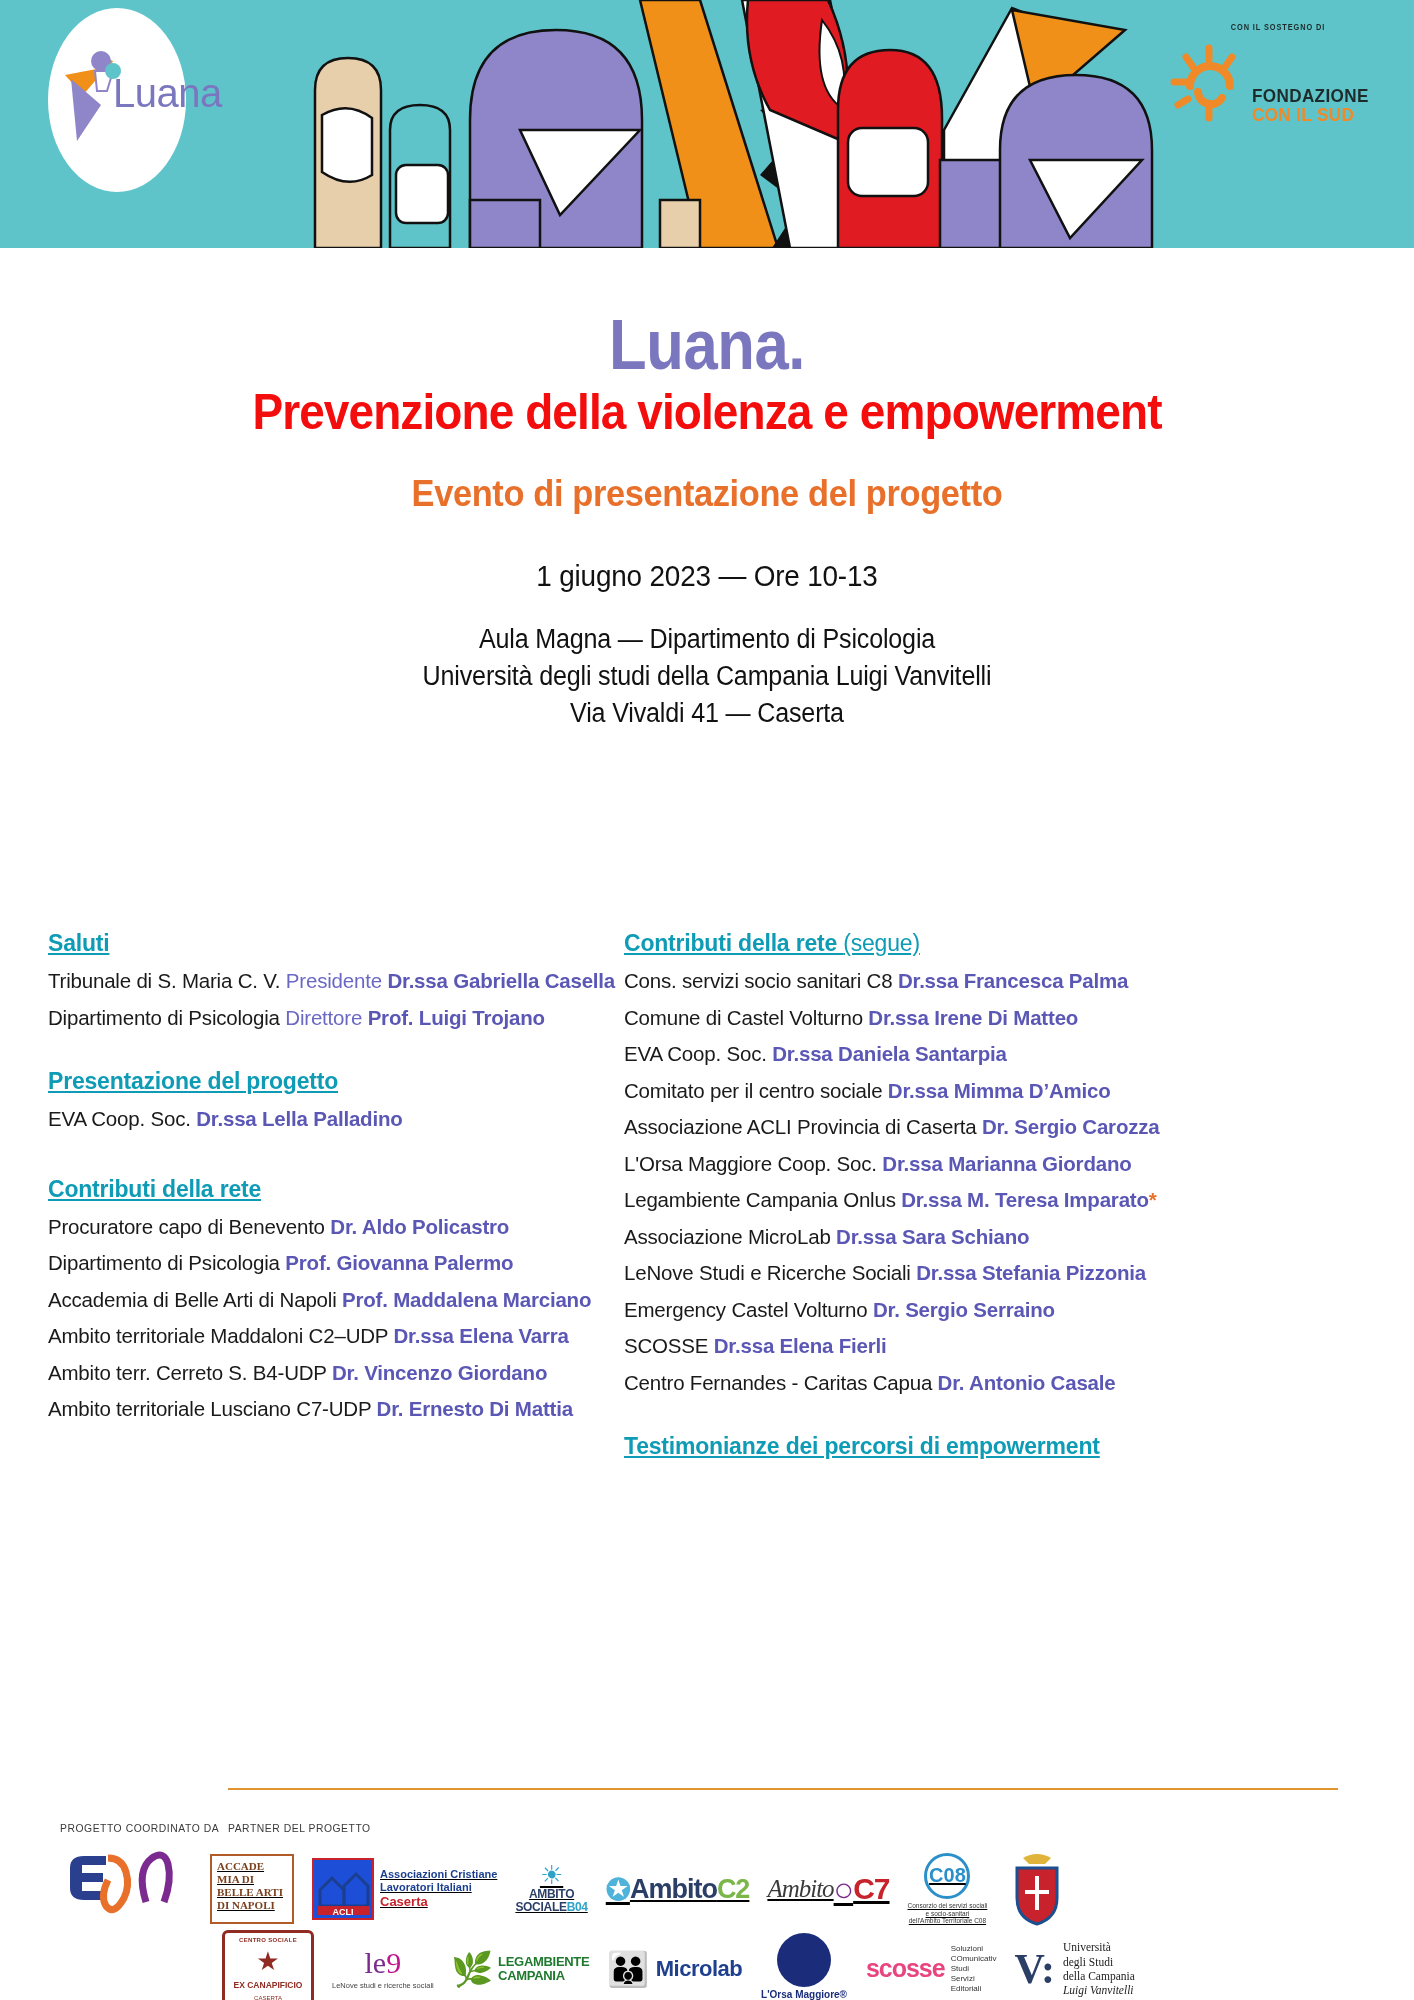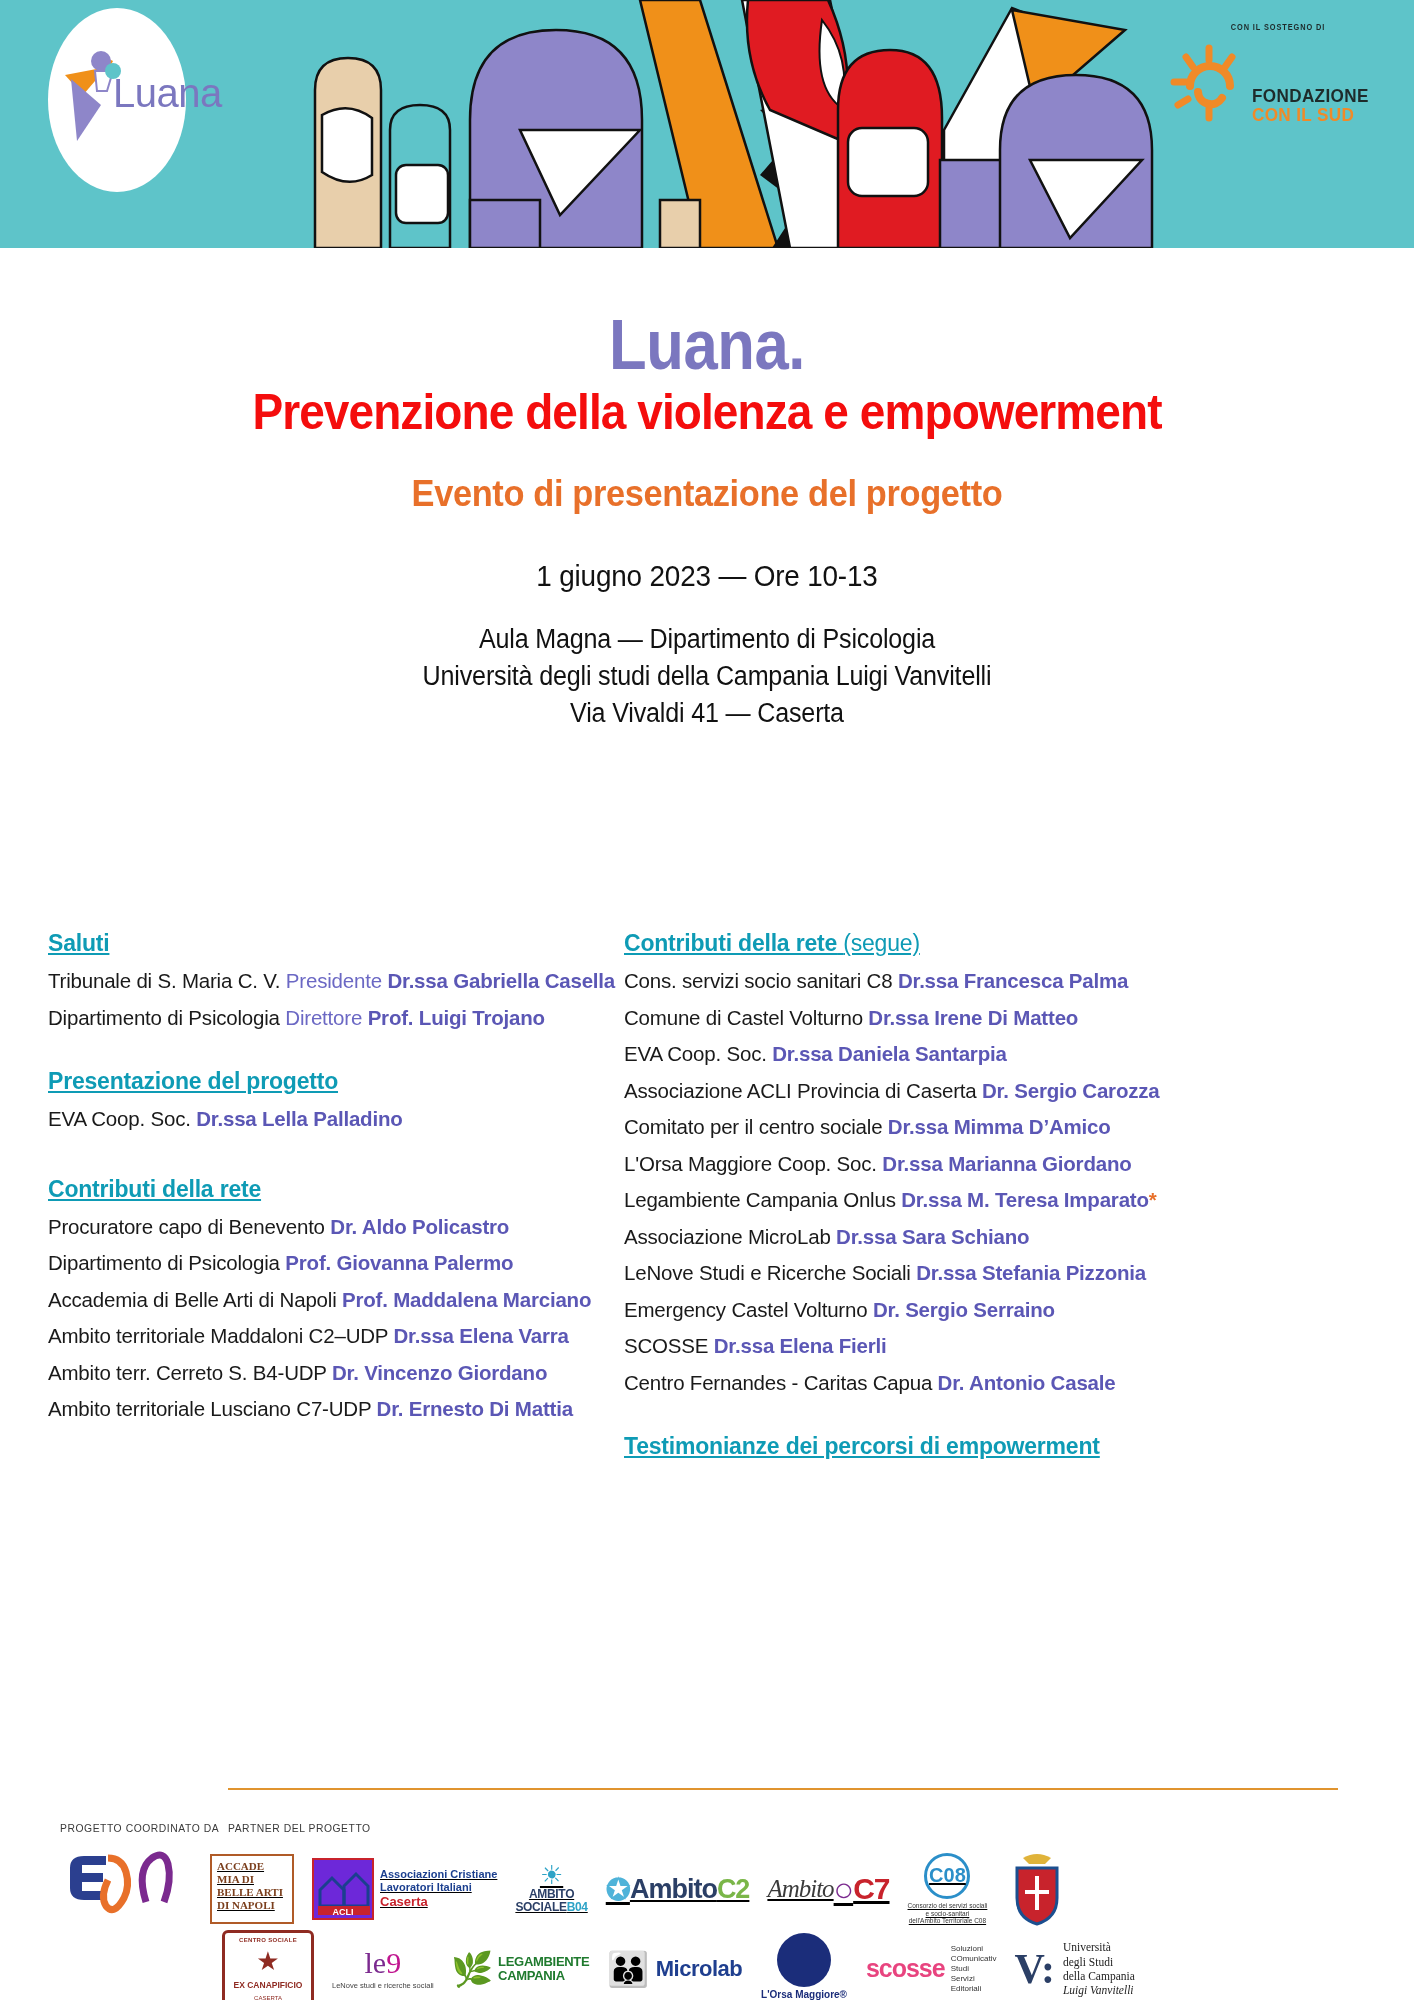--- a/index.html
+++ b/index.html
@@ -183,21 +183,21 @@
     text-align:left;
     padding:4px 5px;
     display:block;
     font-family:"Liberation Serif", serif;
   }
   .acli-wrap { display:flex; align-items:center; }
   .acli-sq {
     width:62px; height:62px;
     border:2px solid #c8232c;
     display:flex; align-items:flex-end; justify-content:center;
-    position:relative; background:#6d28d9;
+    position:relative; background:#1d4ed8;
   }
   .acli-txt { margin-left:6px; font-size:11px; line-height:1.18; color:#1b3f8f; font-weight:bold; }
   .acli-txt .cas { color:#c8232c; font-size:13px; }
 
   .ambito-b04 { text-align:center; }
   .ambito-b04 .sun { font-size:26px; color:#2da3c7; line-height:0.9; }
   .ambito-b04 .t { font-size:12px; font-weight:bold; color:#2b3f66; letter-spacing:-0.3px; line-height:1.1; }
 
   .ambitoc2 { display:flex; align-items:center; font-size:27px; font-weight:bold; letter-spacing:-1px; }
   .ambitoc2 .p { color:#4fb3d9; font-size:30px; }
@@ -419,26 +419,26 @@
     </div>
     <div class="entry">
       <span>Comune di Castel Volturno</span>
       <span class="name">Dr.ssa Irene Di Matteo</span>
     </div>
     <div class="entry">
       <span>EVA  Coop. Soc.</span>
       <span class="name">Dr.ssa Daniela Santarpia</span>
     </div>
     <div class="entry">
+      <span>Comitato per il centro sociale</span>
+      <span class="name">Dr.ssa Mimma D’Amico</span>
+    </div>
+    <div class="entry">
       <span>Associazione ACLI Provincia di Caserta</span>
       <span class="name">Dr. Sergio Carozza</span>
-    </div>
-    <div class="entry">
-      <span>Comitato per il centro sociale</span>
-      <span class="name">Dr.ssa Mimma D’Amico</span>
     </div>
     <div class="entry">
       <span>L'Orsa Maggiore Coop. Soc.</span>
       <span class="name">Dr.ssa Marianna Giordano</span>
     </div>
     <div class="entry">
       <span>Legambiente Campania Onlus</span>
       <span class="name">Dr.ssa M. Teresa Imparato</span><span class="ast">*</span>
     </div>
     <div class="entry">

